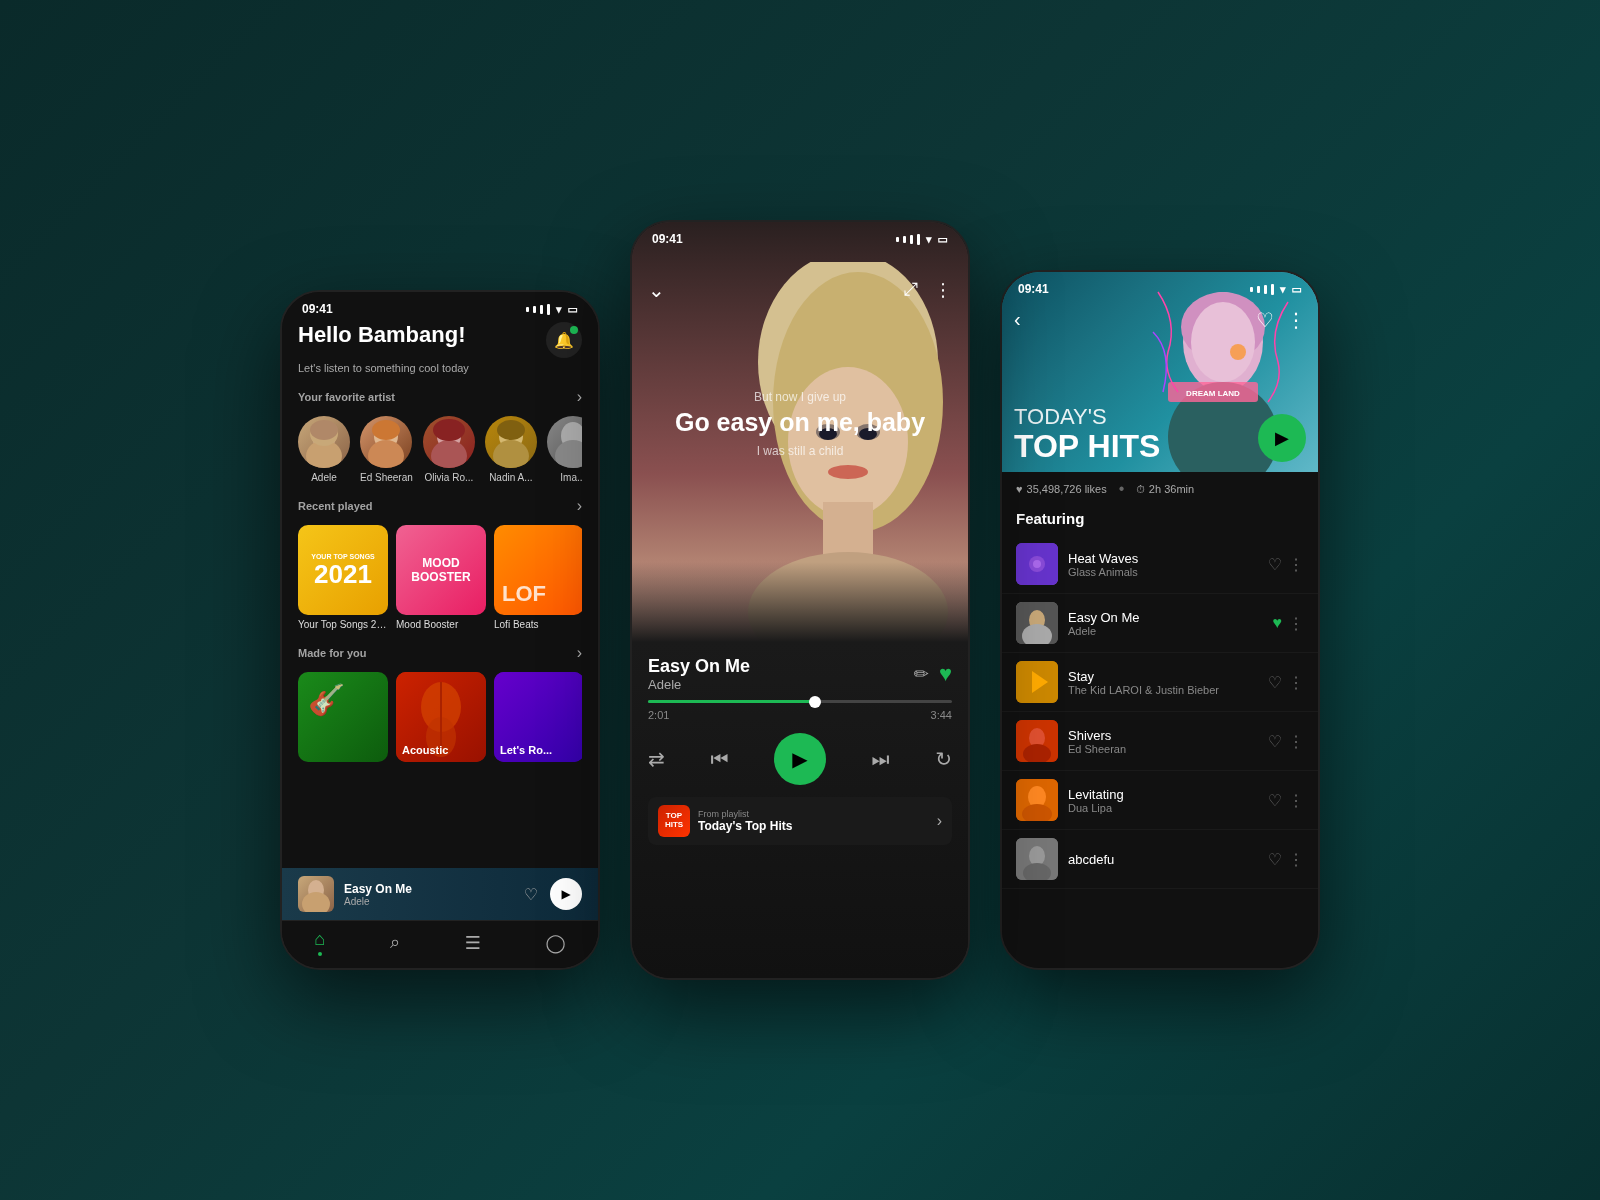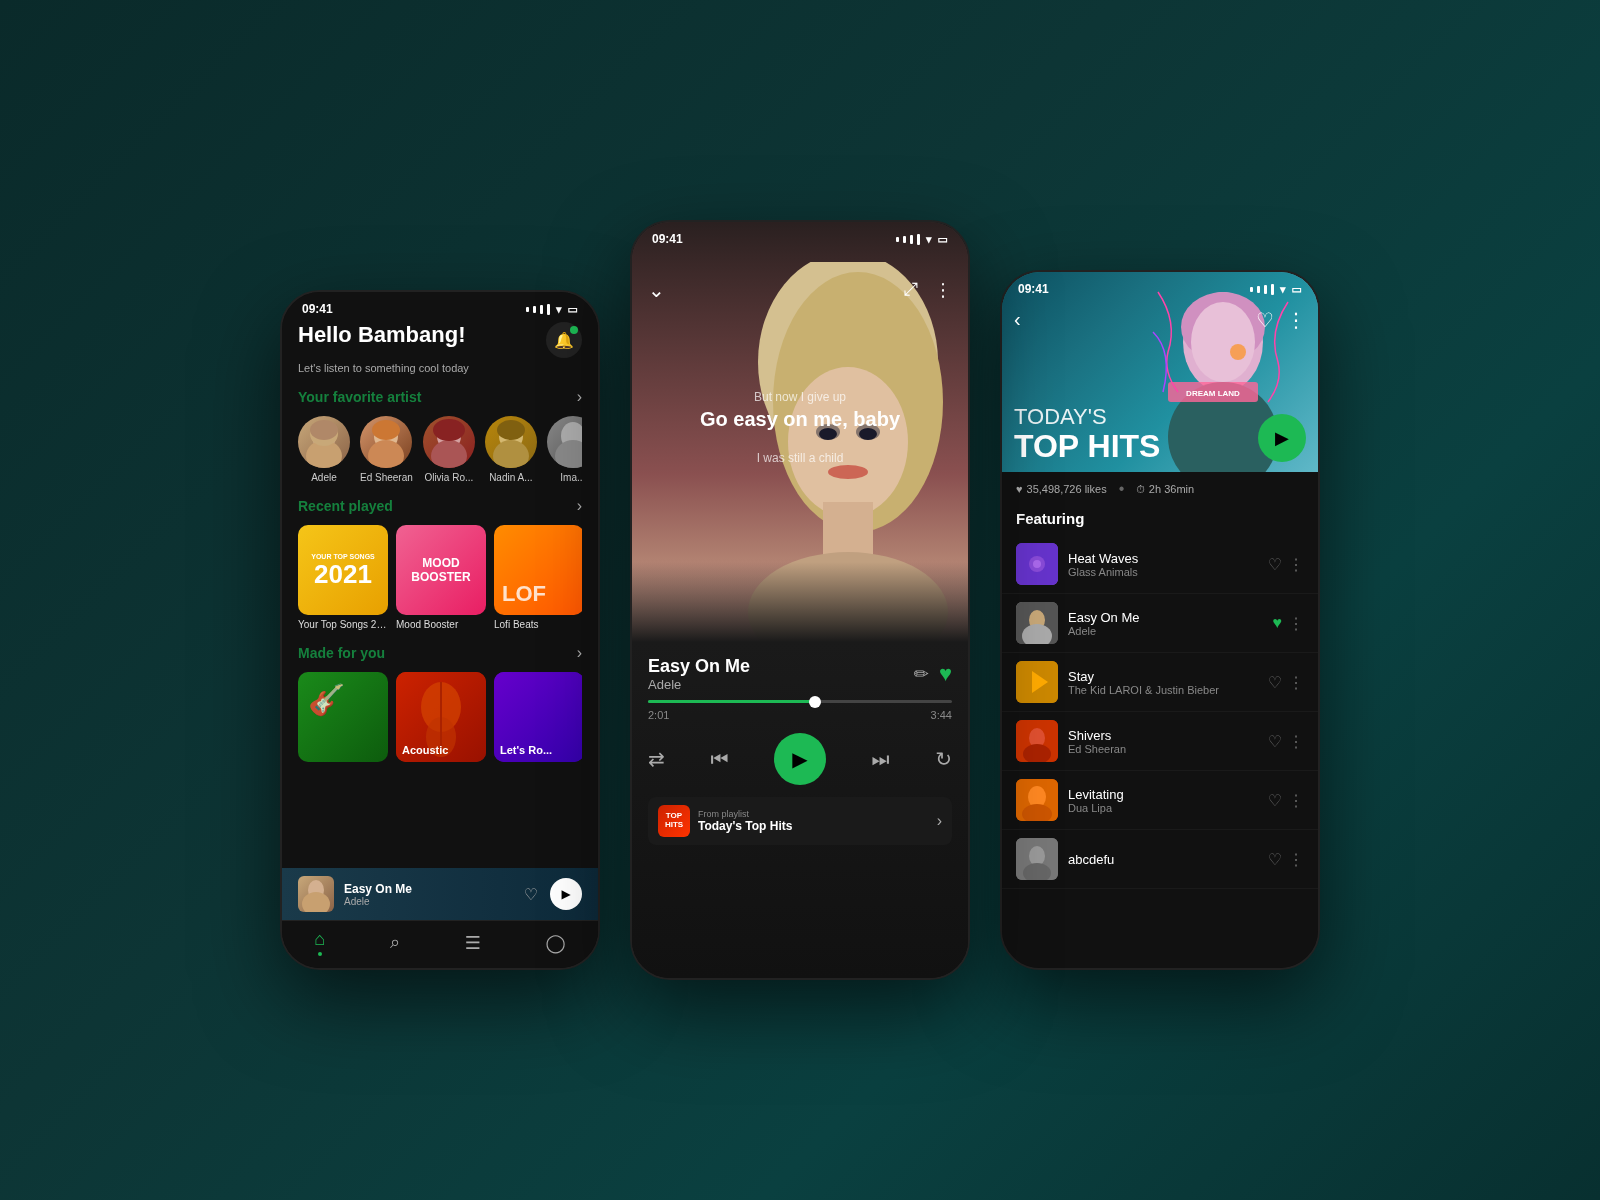--- a/index.html
+++ b/index.html
@@ -113,23 +113,23 @@
       margin-bottom: 14px;
     }
 
     .section-header {
       display: flex;
       justify-content: space-between;
       align-items: center;
       margin-bottom: 10px;
     }
     .section-title {
-      font-size: 14px;
+      font-size: 11px;
       font-weight: 700;
-      color: #15803d;
+      color: #a3a3a3;
     }
     .section-arrow {
       color: #aaa;
       font-size: 16px;
     }
 
     
     .artists-row {
       display: flex;
       gap: 10px;
@@ -401,21 +401,21 @@
 
     .lyric-overlay {
       position: absolute;
       top: 40%;
       left: 0;
       right: 0;
       text-align: center;
       z-index: 10;
     }
     .lyric-sub { font-size: 12px; color: rgba(255,255,255,0.7); margin-bottom: 4px; }
-    .lyric-main { font-size: 20px; font-weight: 700; color: #fff; margin-bottom: 20px; }
+    .lyric-main { font-size: 25px; font-weight: 700; color: #fff; margin-bottom: 7px; }
     .lyric-sub2 { font-size: 12px; color: rgba(255,255,255,0.7); }
 
     .controls-row-top {
       position: absolute;
       top: 56px;
       left: 0;
       right: 0;
       display: flex;
       justify-content: space-between;
       align-items: center;

